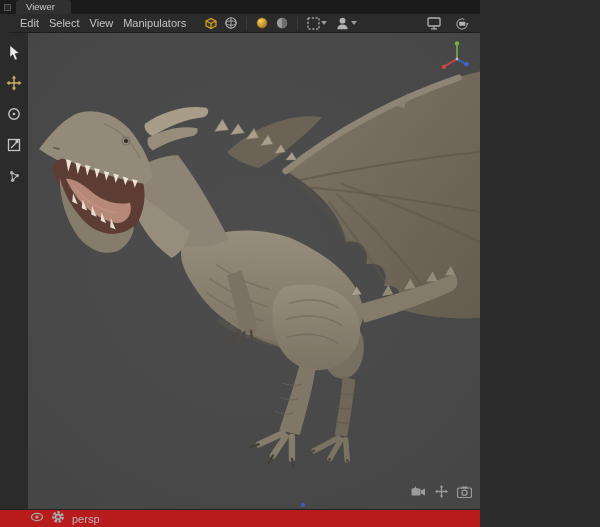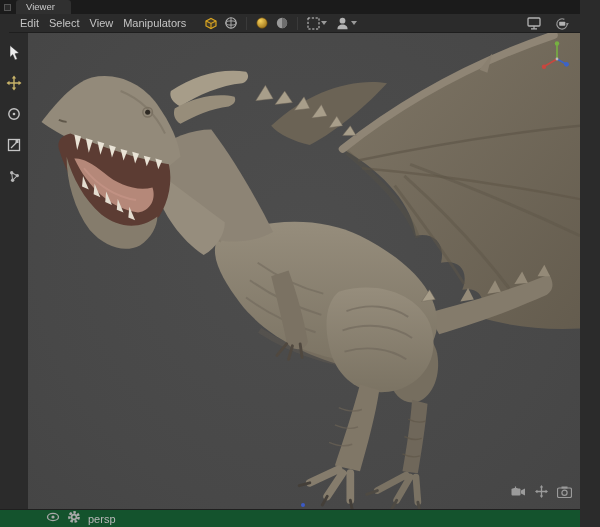--- a/index.html
+++ b/index.html
@@ -1,18 +1,18 @@
 <!DOCTYPE html>
 <html><head>
 <meta charset="utf-8">
 <style>
   * { box-sizing: border-box; margin: 0; padding: 0; }
   html,body { width:600px; height:527px; overflow:hidden; }
   body { font-family:"Liberation Sans", sans-serif; background:#2b2b2b; }
-  .window { width:580px; height:527px; display:flex; flex-direction:column; background:#2b2b2b; }
+  .window { width:480px; height:527px; display:flex; flex-direction:column; background:#2b2b2b; }
 
   
   .tabbar { height:14px; background:#1b1b1b; display:flex; align-items:flex-end; padding-left:4px; gap:5px; flex:0 0 auto; }
   .panel-grid { width:7px; height:7px; border:1px solid #555; margin-bottom:3px; background:#2a2a2a; }
   .tab { background:#303030; color:#c9c9c9; font-size:9.5px; line-height:12px; padding:1px 16px 1px 10px; border-radius:3px 3px 0 0; }
 
   
   .menubar { height:19px; background:#2b2b2b; border-bottom:1px solid #1e1e1e; display:flex; align-items:center; padding:0 6px; flex:0 0 auto;margin-left:9px; }
   .menu-item { color:#c4c4c4; font-size:11px; padding:0 5px; cursor:default; }
   .tgap { width:10px; }
@@ -28,21 +28,21 @@
 
   .viewport { flex:1; position:relative; background:radial-gradient(circle at 50% 45%, #4d4d4d 0%, #484848 70%, #454545 100%); overflow:hidden; }
   .dragon-svg { position:absolute; left:0; top:0; width:100%; height:100%; }
 
   .axis-gizmo { position:absolute; top:6px; right:5px; width:36px; height:36px; }
 
   .vp-overlay-icons { position:absolute; right:8px; bottom:7px; display:flex; gap:9px; align-items:center; }
   .origin-dot { position:absolute; left:273px; top:470px; width:4px; height:4px; border-radius:50%; background:#3c5ac6; }
 
   
-  .statusbar { height:18px; background:#14532d; border-top:1px solid #1f1f1f; display:flex; align-items:center; padding-left:46px; gap:7px; flex:0 0 auto; }
+  .statusbar { height:18px; background:#b91c1c; border-top:1px solid #1f1f1f; display:flex; align-items:center; padding-left:30px; gap:7px; flex:0 0 auto; }
   .status-label { color:#b8b8b8; font-size:11px; }
 </style>
 </head>
 <body>
 
 <div class="window">
 
   <div class="tabbar">
     <div class="panel-grid"></div>
     <div class="tab">

